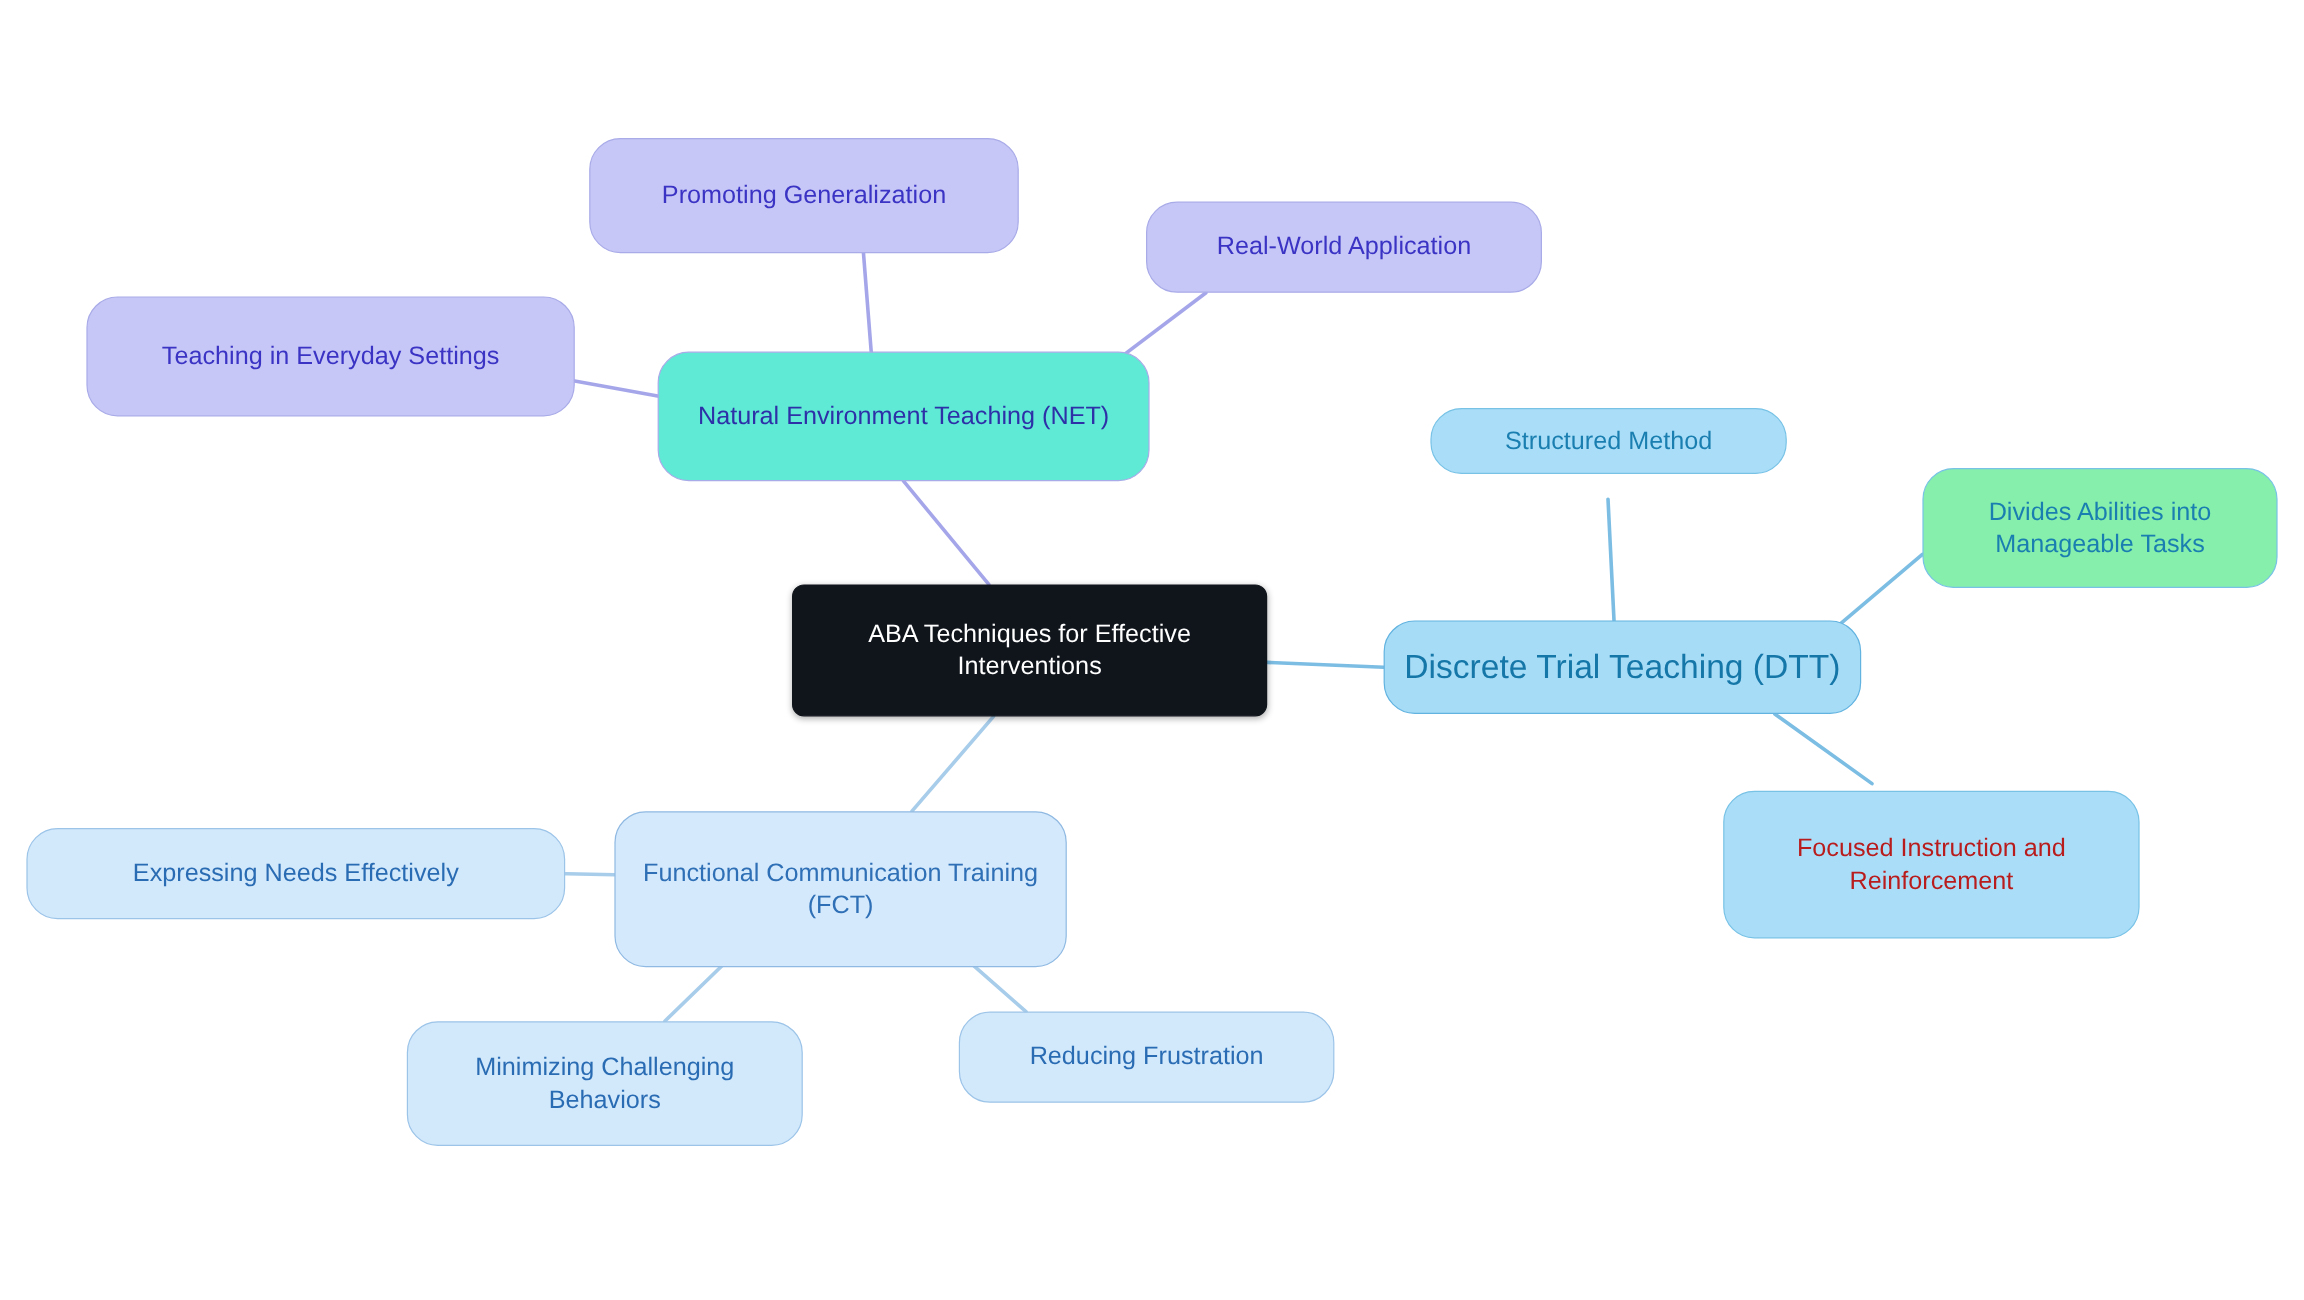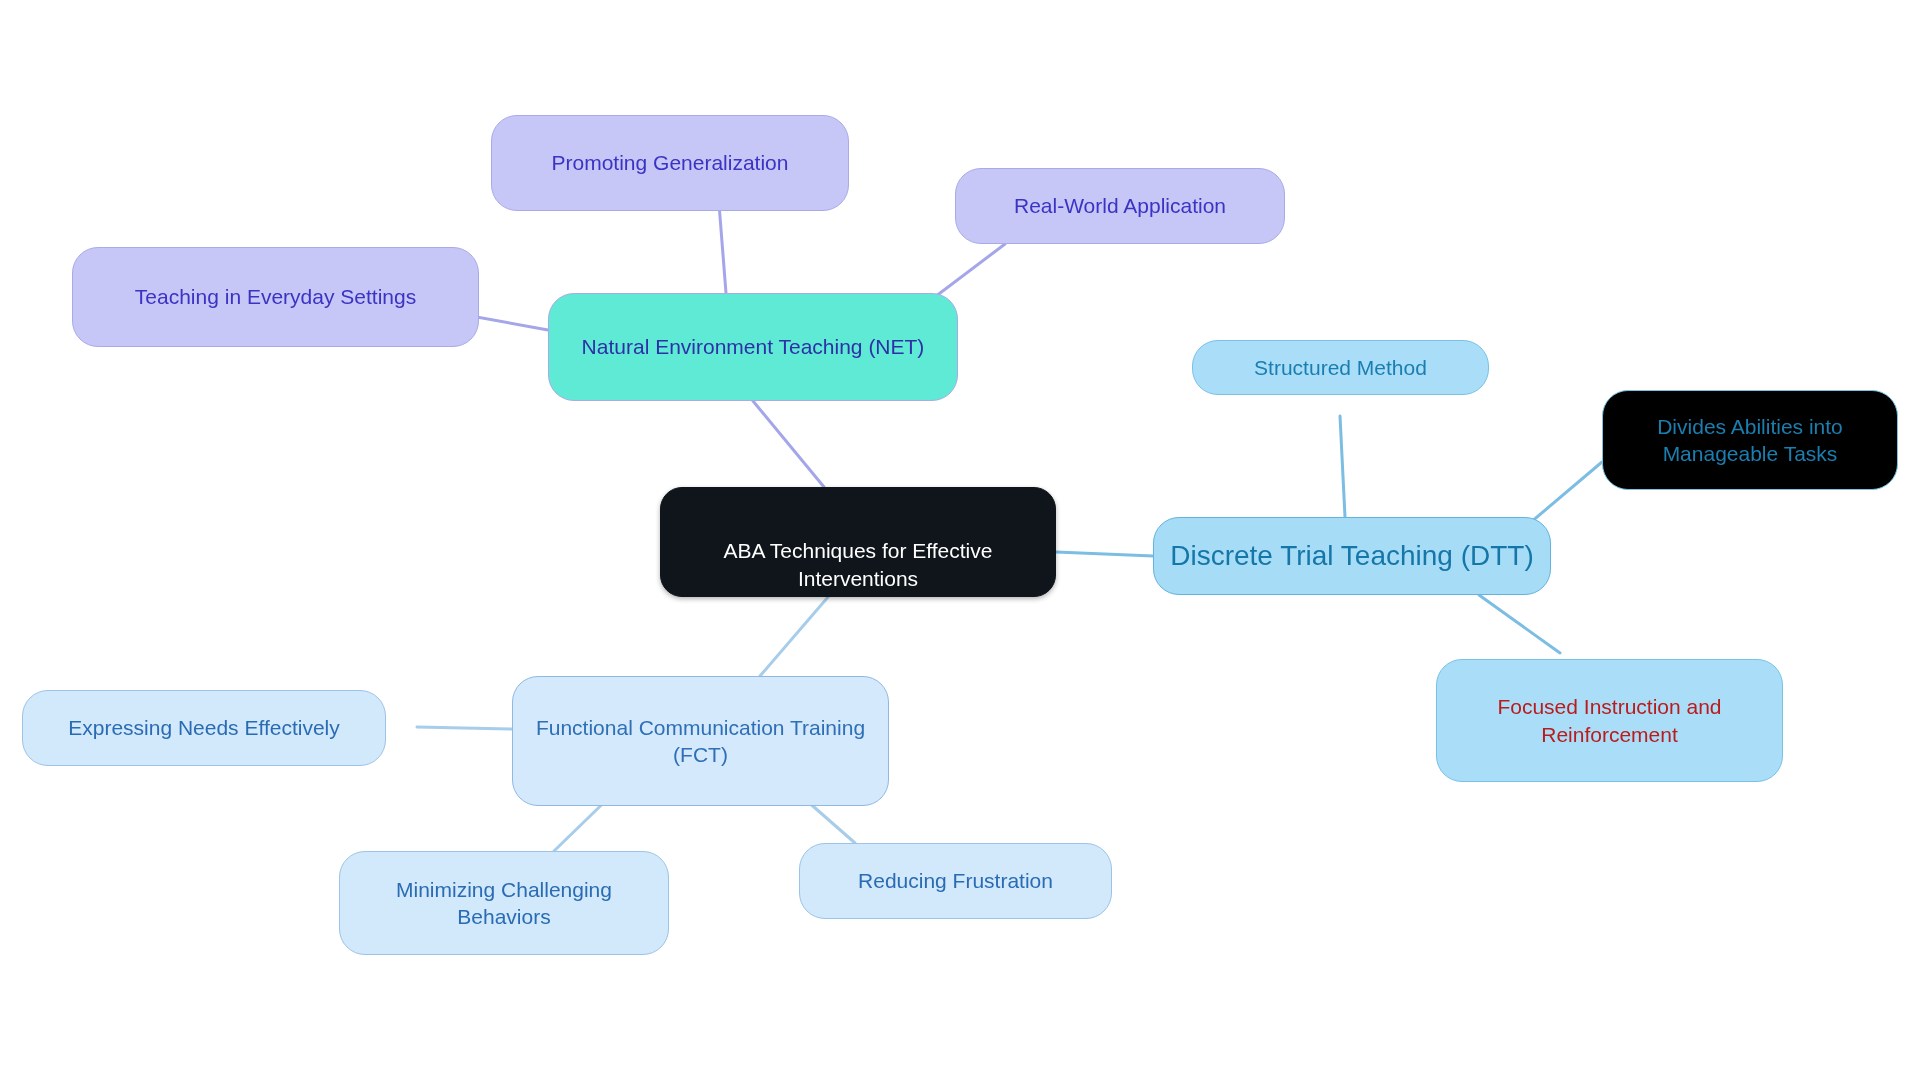--- a/index.html
+++ b/index.html
@@ -35,23 +35,22 @@
     border-width: 1.5px;
     line-height: 1.30;
     white-space: pre-line;
     padding: 4px 10px;
   }
   .node.root {
     background: #10151c;
     border-color: #10151c;
     color: #ffffff;
     font-size: 21px;
-    border-radius: 22px;
+    border-radius: 10px;
     box-shadow: 0 2px 5px rgba(0,0,0,0.30);
-    align-items: flex-end;
   }
   .node.purple-branch {
     background: #c6c7f6;
     border-color: #a9abe8;
     color: #2e30a8;
     font-size: 21px;
   }
   .node.purple-leaf {
     background: #c6c7f6;
     border-color: #a9abe8;
@@ -103,19 +102,19 @@
     </svg>
   <div id="node-layer">
       <div class="node root" style="left: 660px; top: 487px; width: 396px; height: 110px; background: rgb(16, 21, 28); color: rgb(255, 255, 255);"><span>ABA Techniques for Effective Interventions</span></div>
       <div class="node purple-branch" style="left: 548px; top: 293px; width: 410px; height: 108px; background: #5eead4; border-color: rgb(169, 171, 232); color: rgb(46, 48, 168);"><span>Natural Environment Teaching (NET)</span></div>
       <div class="node purple-leaf" style="left: 491px; top: 115px; width: 358px; height: 96px; background: rgb(198, 199, 246); border-color: rgb(169, 171, 232); color: rgb(58, 51, 196);"><span>Promoting Generalization</span></div>
       <div class="node purple-leaf" style="left: 42px; top: 247px; width: 407px; height: 100px; background: rgb(198, 199, 246); border-color: rgb(169, 171, 232); color: rgb(58, 51, 196); margin-left: 30px;"><span>Teaching in Everyday Settings</span></div>
       <div class="node purple-leaf" style="left: 955px; top: 168px; width: 330px; height: 76px; background: rgb(198, 199, 246); border-color: rgb(169, 171, 232); color: rgb(58, 51, 196);"><span>Real-World Application</span></div>
       <div class="node blue-branch" style="left: 1153px; top: 517px; width: 398px; height: 78px; background: rgb(167, 220, 247); border-color: rgb(98, 179, 224); color: rgb(21, 119, 168);"><span>Discrete Trial Teaching (DTT)</span></div>
       <div class="node lightblue-branch" style="left: 512px; top: 676px; width: 377px; height: 130px; background: rgb(212, 233, 252); border-color: rgb(143, 185, 226); color: rgb(46, 111, 181);"><span>Functional Communication Training (FCT)</span></div>
       <div class="node blue-leaf" style="left: 1192px; top: 340px; width: 297px; height: 55px; background: rgb(170, 222, 248); border-color: rgb(120, 194, 230); color: rgb(26, 127, 176);"><span>Structured Method</span></div>
-      <div class="node blue-leaf" style="left: 1602px; top: 390px; width: 296px; height: 100px; background: #000000; border-color: rgb(120, 194, 230); color: rgb(26, 127, 176);"><span>Divides Abilities into Manageable Tasks</span></div>
+      <div class="node blue-leaf" style="left: 1602px; top: 390px; width: 296px; height: 100px; background: #86efac; border-color: rgb(120, 194, 230); color: rgb(26, 127, 176);"><span>Divides Abilities into Manageable Tasks</span></div>
       <div class="node blue-leaf" style="left: 1436px; top: 659px; width: 347px; height: 123px; background: rgb(170, 222, 248); border-color: rgb(120, 194, 230); color: #b91c1c;"><span>Focused Instruction and Reinforcement</span></div>
-      <div class="node lightblue-leaf" style="left: 22px; top: 690px; width: 364px; height: 76px; background: rgb(210, 232, 251); border-color: rgb(156, 196, 232); color: rgb(42, 108, 179);"><span>Expressing Needs Effectively</span></div>
+      <div class="node lightblue-leaf" style="left: 22px; top: 690px; width: 449px; height: 76px; background: rgb(210, 232, 251); border-color: rgb(156, 196, 232); color: rgb(42, 108, 179);"><span>Expressing Needs Effectively</span></div>
       <div class="node lightblue-leaf" style="left: 339px; top: 851px; width: 330px; height: 104px; background: rgb(210, 232, 251); border-color: rgb(156, 196, 232); color: rgb(42, 108, 179);"><span>Minimizing Challenging Behaviors</span></div>
       <div class="node lightblue-leaf" style="left: 799px; top: 843px; width: 313px; height: 76px; background: rgb(210, 232, 251); border-color: rgb(156, 196, 232); color: rgb(42, 108, 179); text-align: right;"><span>Reducing Frustration</span></div>
     </div>
 </div>
 
 </body></html>

